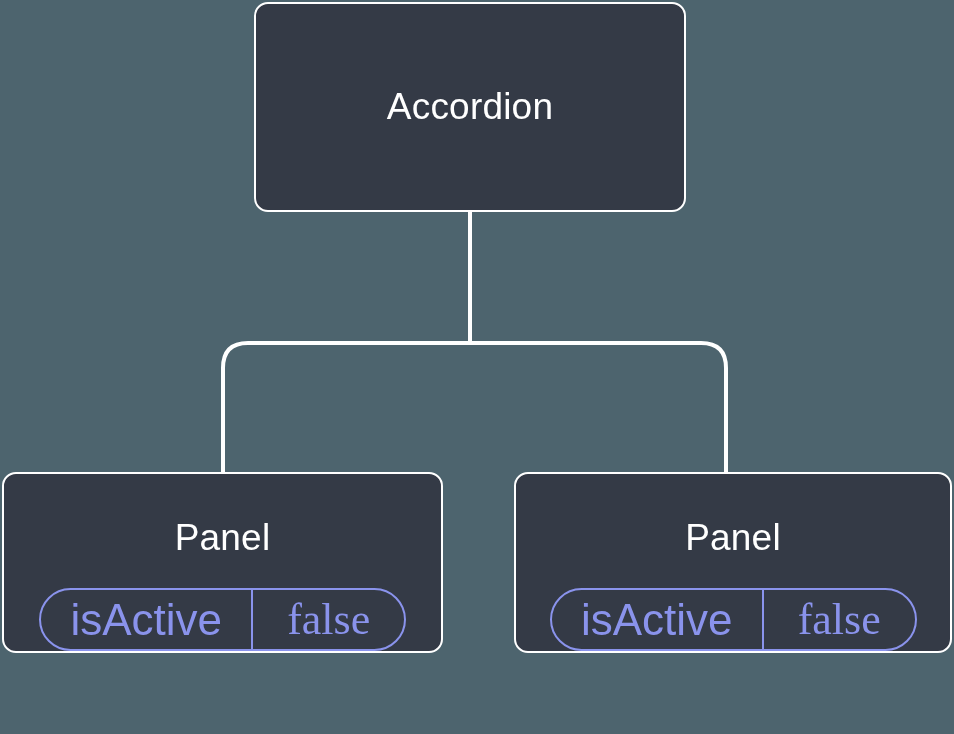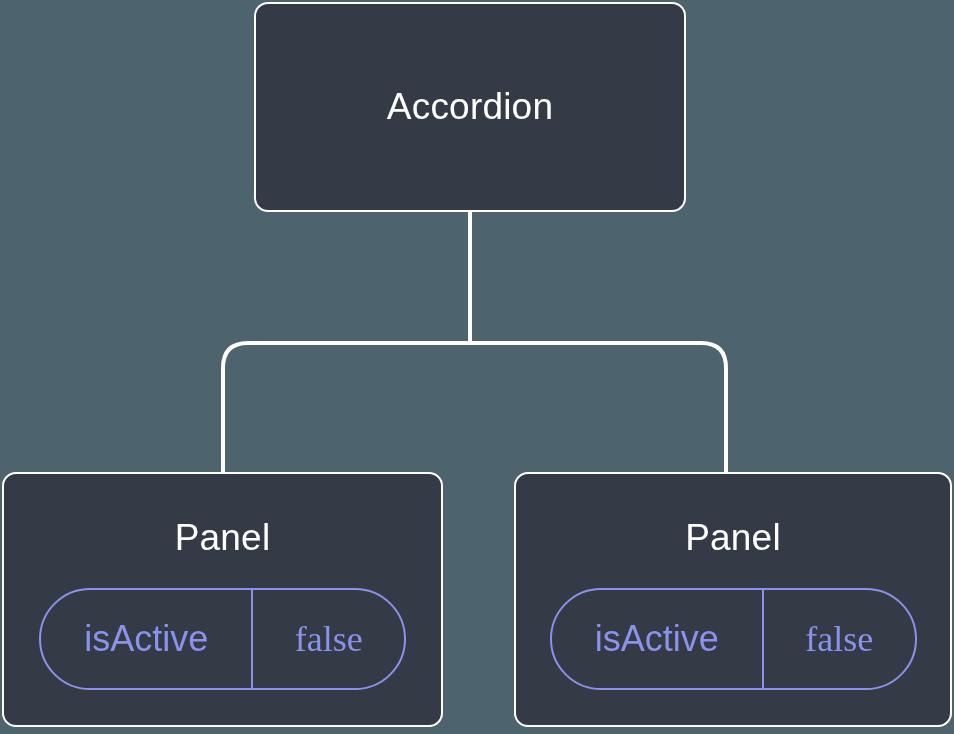--- a/index.html
+++ b/index.html
@@ -40,21 +40,21 @@
   }
   .node-title {
     color: var(--node-text);
     font-size: 37px;
     font-weight: 500;
     line-height: 44px;
     letter-spacing: 0.2px;
   }
   .node-panel {
     top: 472px;
-    height: 255px;
+    height: 181px;
     display: flex;
     flex-direction: column;
     align-items: center;
   }
   .node-panel-left  { left: 2px;   width: 441px; }
   .node-panel-right { left: 514px; width: 438px; }
   .node-panel .node-title { margin-top: 42px; }
   .state-pill {
     margin-top: 28px;
     width: 367px;
@@ -62,21 +62,21 @@
     border: 2px solid var(--state-accent);
     border-radius: 51px;
     display: flex;
     overflow: hidden;
   }
   .state-cell {
     display: flex;
     align-items: center;
     justify-content: center;
     color: var(--state-accent);
-    font-size: 36px;
+    font-size: 44px;
     font-weight: 400;
   }
   .state-key {
     flex: 0 0 58.5%;
     border-right: 2px solid var(--state-accent);
   }
   .state-value { flex: 1 1 auto; font-family: Liberation Serif, serif; }
 </style>
 </head>
 <body>

